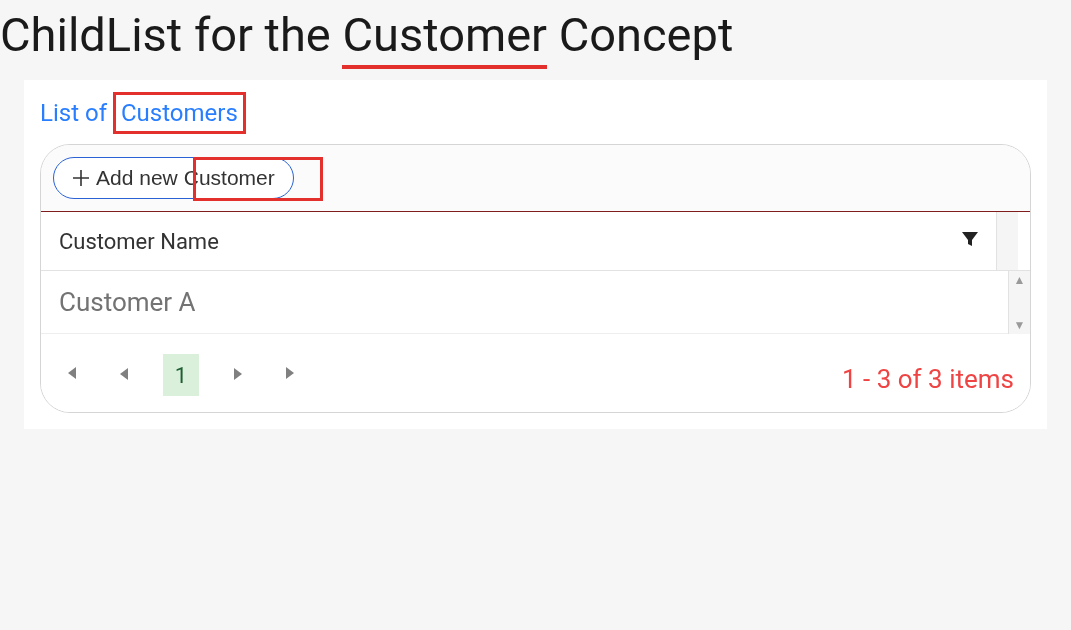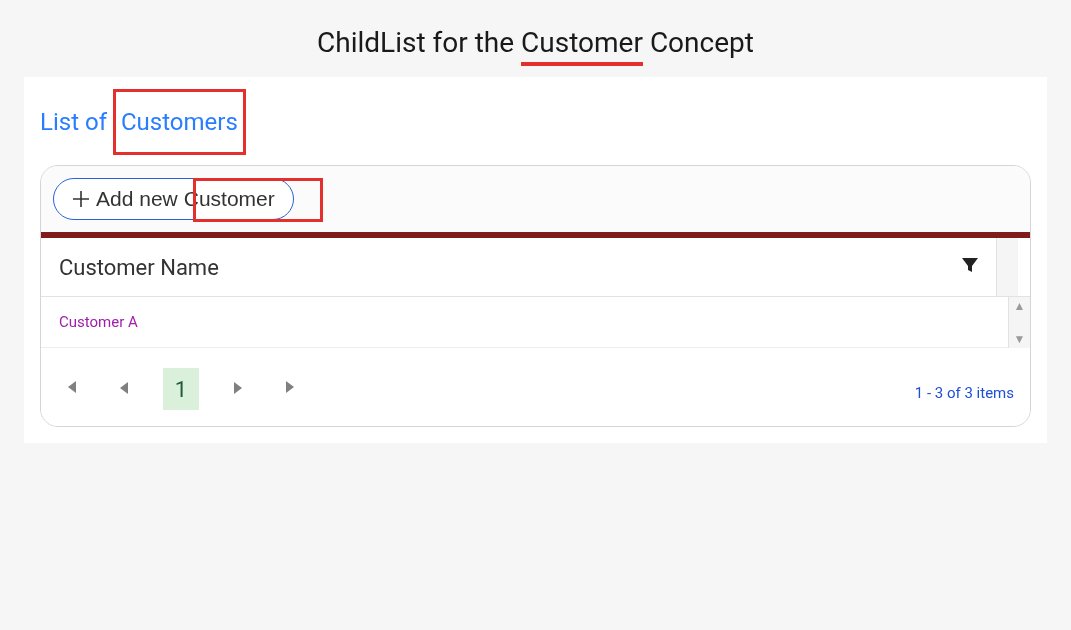--- a/index.html
+++ b/index.html
@@ -6,48 +6,47 @@
   body {
     margin: 0;
     padding: 0;
     width: 1071px;
     height: 630px;
     background: #f6f6f6;
     font-family: -apple-system, BlinkMacSystemFont, "Segoe UI", Roboto, Helvetica, Arial, sans-serif;
     color: #222;
   }
   .page-title {
-    text-align: center;
-    font-size: 28px;
+    font-size: 47px;
     font-weight: 400;
-    margin: 26px 0 18px 0;
+    margin: 7px 0 18px 0;
     color: #1a1a1a;
   }
   .page-title .underlined {
     border-bottom: 4px solid #e3302d;
     padding-bottom: 3px;
   }
   .panel {
     background: #fff;
     margin: 0 24px;
     padding: 0 16px 16px 16px;
   }
   .list-caption {
     font-size: 24px;
     color: #297eff;
     padding: 12px 0 10px 0;
   }
   .list-caption .boxed {
     border: 3px solid #e3302d;
-    padding: 16px 5px;
+    padding: 4px 5px;
     display: inline-block;
   }
   .grid-outer {
     border: 1px solid #d5d5d5;
-    border-radius: 18px;
+    border-radius: 30px;
     overflow: hidden;
   }
   .toolbar {
     display: flex;
     justify-content: space-between;
     align-items: center;
     padding: 12px 12px;
     background: #fbfbfb;
   }
   .btn {
@@ -77,21 +76,21 @@
     border: 3px solid #e3302d;
     top: 0;
     bottom: -2px;
     left: 140px;
     width: 130px;
     pointer-events: none;
   }
   .grid-header {
     display: flex;
     align-items: center;
-    border-top: 6px solid #7f1d1d;
+    border-top: 1px solid #7f1d1d;
     border-bottom: 1px solid #e2e2e2;
     background: #fff;
     padding: 0 12px;
   }
   .grid-header .col-title {
     flex: 1;
     font-size: 22px;
     color: #333;
     padding: 16px 6px;
   }
@@ -105,22 +104,22 @@
     width: 22px;
     height: 58px;
     border-left: 1px solid #e2e2e2;
     margin-left: 6px;
     background: #f5f5f5;
   }
   .grid-body {
     position: relative;
   }
   .grid-row {
-    font-size: 15px;
-    color: #a21caf;
+    font-size: 26px;
+    color: #737373;
     padding: 16px 18px;
     border-bottom: 1px solid #eee;
     margin-right: 22px;
   }
   .grid-row.alt {
     background: #f3f3f3;
   }
   .scroll-track {
     position: absolute;
     right: 0;
@@ -166,22 +165,22 @@
     background: #dbf0db;
     color: #1f5e33;
     font-size: 22px;
     width: 36px;
     height: 42px;
     display: flex;
     align-items: center;
     justify-content: center;
   }
   .pager-info {
-    font-size: 15px;
-    color: #1d4ed8;
+    font-size: 26px;
+    color: #ef4444;
     margin-top: 8px;
   }
 </style>
 </head>
 <body>
 
 <div class="page-title">
   <span>ChildList for the </span><span class="underlined">Customer</span><span> Concept</span>
 </div>
 

